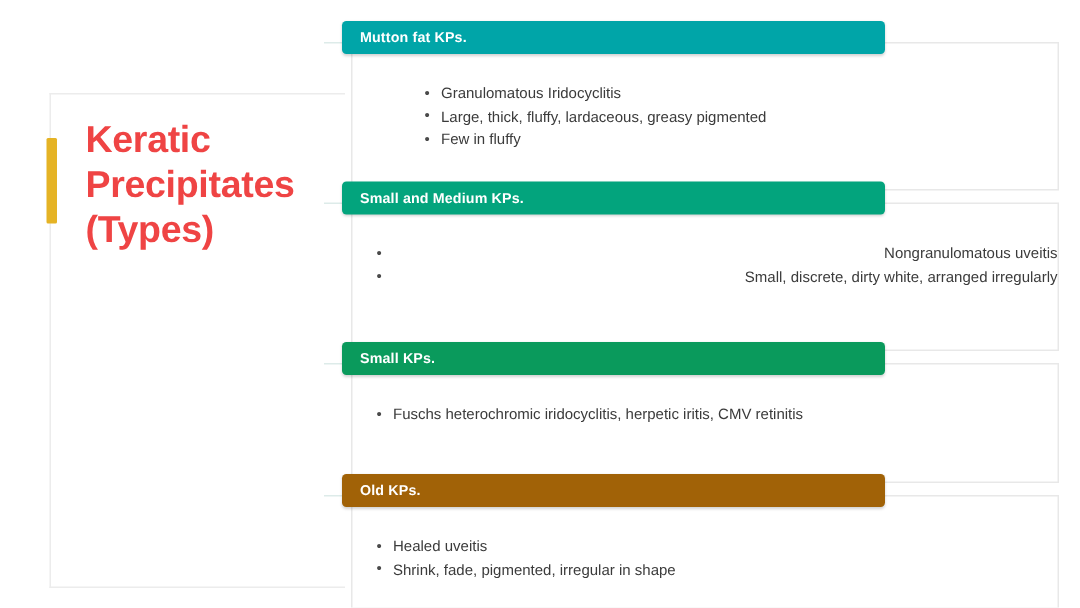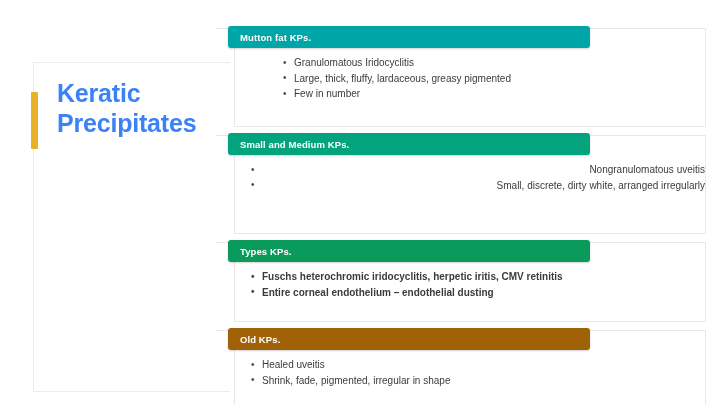--- a/index.html
+++ b/index.html
@@ -44,21 +44,21 @@
     border-radius: 1px;
   }
   .title-text {
     position: absolute;
     left: 57px;
     top: 78px;
     width: 175px;
     font-size: 25px;
     line-height: 30px;
     font-weight: bold;
-    color: #3b82f6;
+    color: #ef4444;
     letter-spacing: -0.2px;
   }
   .title-text .tline {
     display: block;
     white-space: nowrap;
   }
 
   
   .cards {
     position: absolute;
@@ -93,21 +93,21 @@
     left: -12px;
     top: 14px;
     width: 18px;
     height: 1px;
     background: #ddebe9;
   }
 
   .card-header {
     position: absolute;
     left: 0px;
-    top: 12px;
+    top: 0px;
     width: 362px;
     height: 22px;
     border-radius: 3px;
     box-shadow: 0 1px 2px rgba(0,0,0,0.18);
     display: flex;
     align-items: center;
     box-sizing: border-box;
     padding-left: 12px;
     z-index: 3;
   }
@@ -146,49 +146,50 @@
   #card-0 { top: 14px; }
   #card-0 .card-body { height: 99px; padding-left: 32px; }
   #card-0 .bullets { padding: 26px 0 0 12px; }
 
   #card-1 { top: 121px; }
   #card-1 .card-body { height: 99px; }
   #card-1 .bullets { padding: 26px 0 0 12px; text-align: right; }
 
   #card-2 { top: 228px; }
   #card-2 .card-body { height: 80px; }
-  #card-2 .bullets { padding: 26px 0 0 12px; font-weight: bold; }
+  #card-2 .bullets { padding: 26px 0 0 12px; }
 
   #card-3 { top: 316px; }
   #card-3 .card-body { height: 76px; }
   #card-3 .bullets { padding: 26px 0 0 12px; }
 </style>
 </head>
 <body>
 
 <div id="slide" style="background-color: rgb(255, 255, 255);">
 
   <div class="title-panel"></div>
 
   <div class="accent-bar" style="background-color: rgb(229, 179, 37);"></div>
 
   <div class="title-text">
     <span class="tline">Keratic</span>
     <span class="tline">Precipitates</span>
+    <span class="tline">(Types)</span>
   </div>
 
   <div class="cards">
 
     <div class="card" id="card-0">
       <div class="connector"></div>
       <div class="card-body">
         <ul class="bullets">
           <li>Granulomatous Iridocyclitis</li>
           <li>Large, thick, fluffy, lardaceous, greasy pigmented</li>
-          <li>Few in number</li>
+          <li>Few in fluffy</li>
         </ul>
       </div>
       <div class="card-header" style="background-color: rgb(0, 165, 168);">
         <span class="card-header-label">Mutton fat KPs.</span>
       </div>
     </div>
 
     <div class="card" id="card-1">
       <div class="connector"></div>
       <div class="card-body">
@@ -200,25 +201,24 @@
       <div class="card-header" style="background-color: rgb(3, 164, 125);">
         <span class="card-header-label">Small and Medium KPs.</span>
       </div>
     </div>
 
     <div class="card" id="card-2">
       <div class="connector"></div>
       <div class="card-body">
         <ul class="bullets">
           <li>Fuschs heterochromic iridocyclitis, herpetic iritis, CMV retinitis</li>
-          <li>Entire corneal endothelium – endothelial dusting</li>
         </ul>
       </div>
       <div class="card-header" style="background-color: rgb(10, 154, 92);">
-        <span class="card-header-label">Types KPs.</span>
+        <span class="card-header-label">Small KPs.</span>
       </div>
     </div>
 
     <div class="card" id="card-3">
       <div class="connector"></div>
       <div class="card-body">
         <ul class="bullets">
           <li>Healed uveitis</li>
           <li>Shrink, fade, pigmented, irregular in shape</li>
         </ul>

